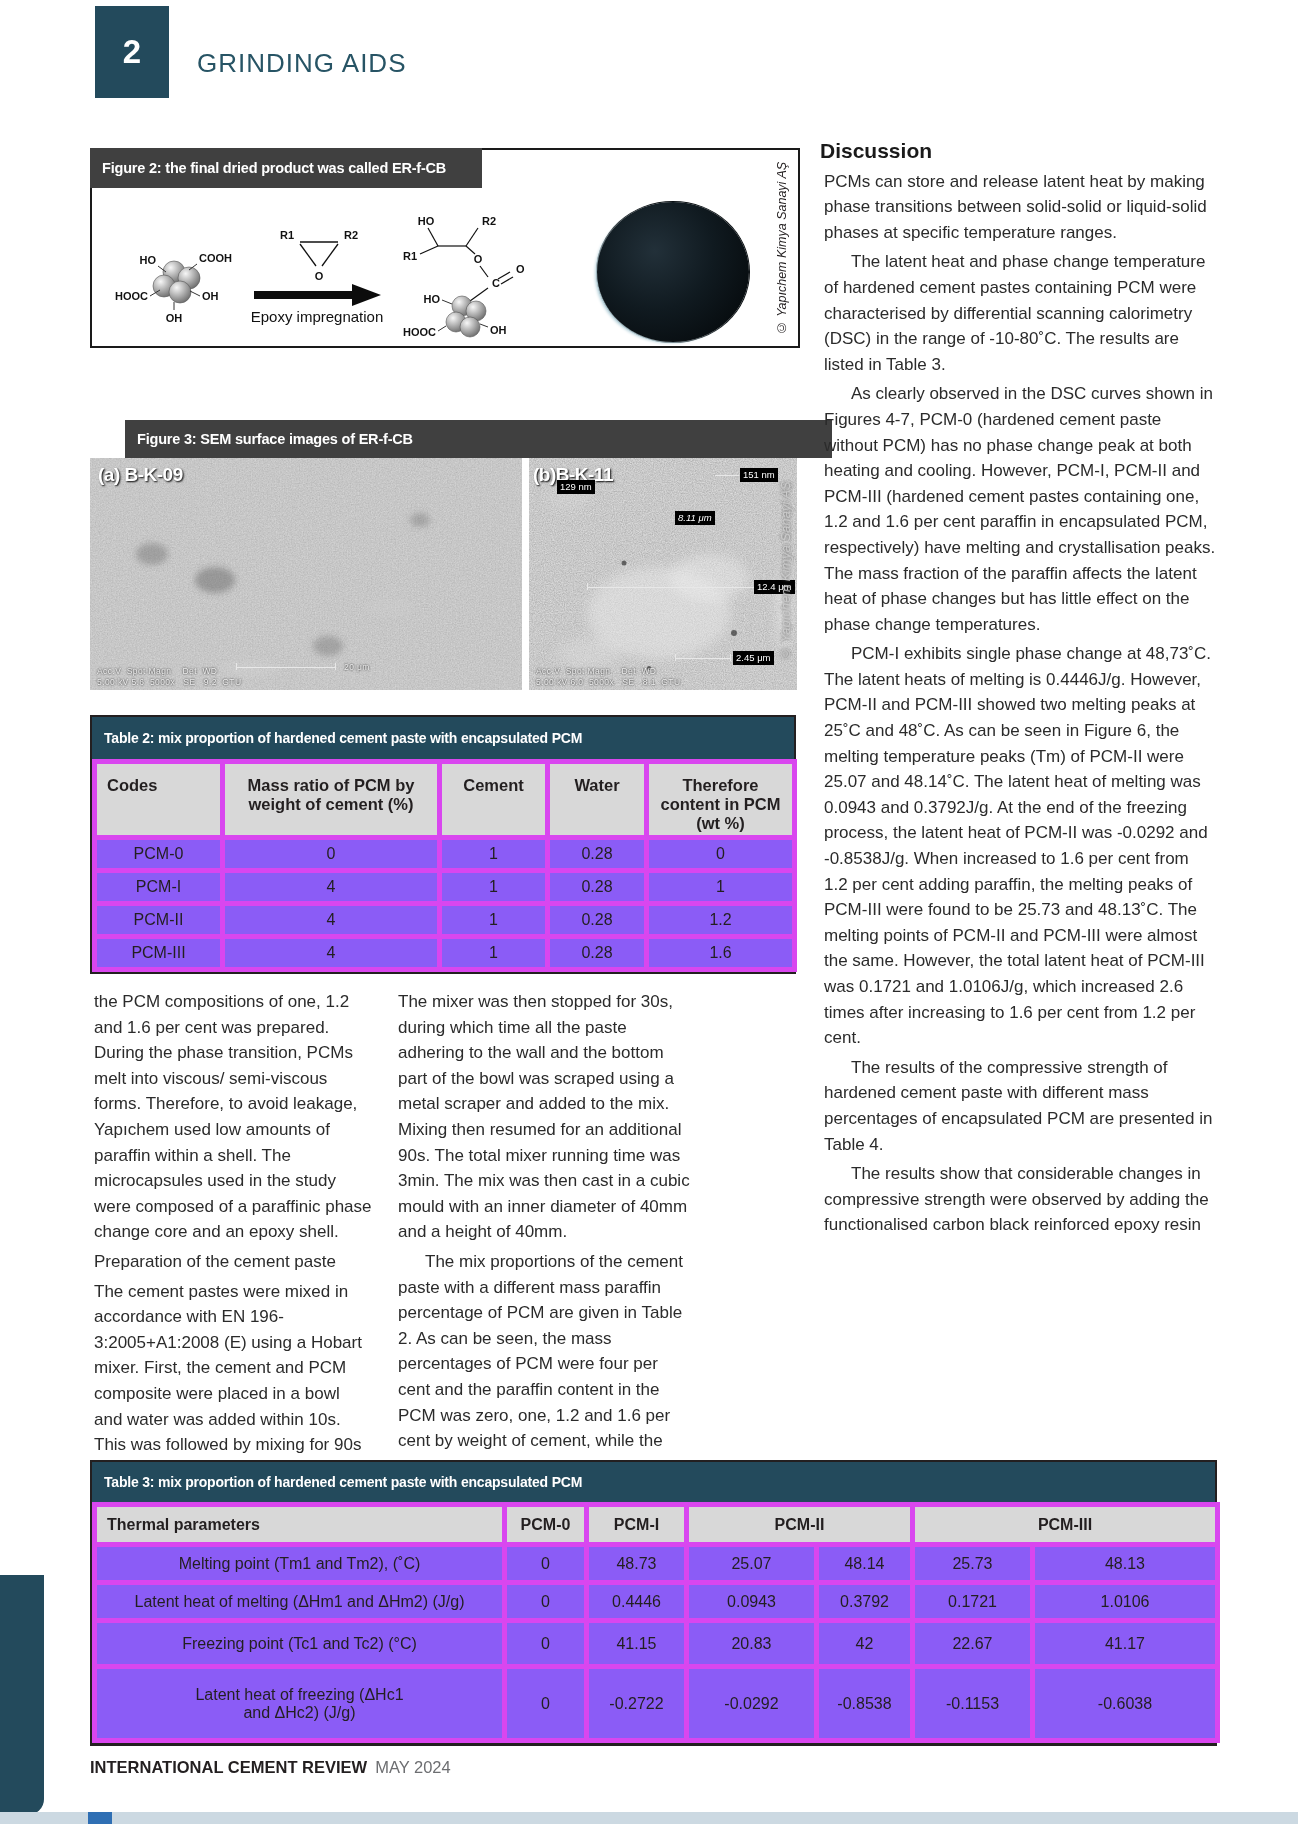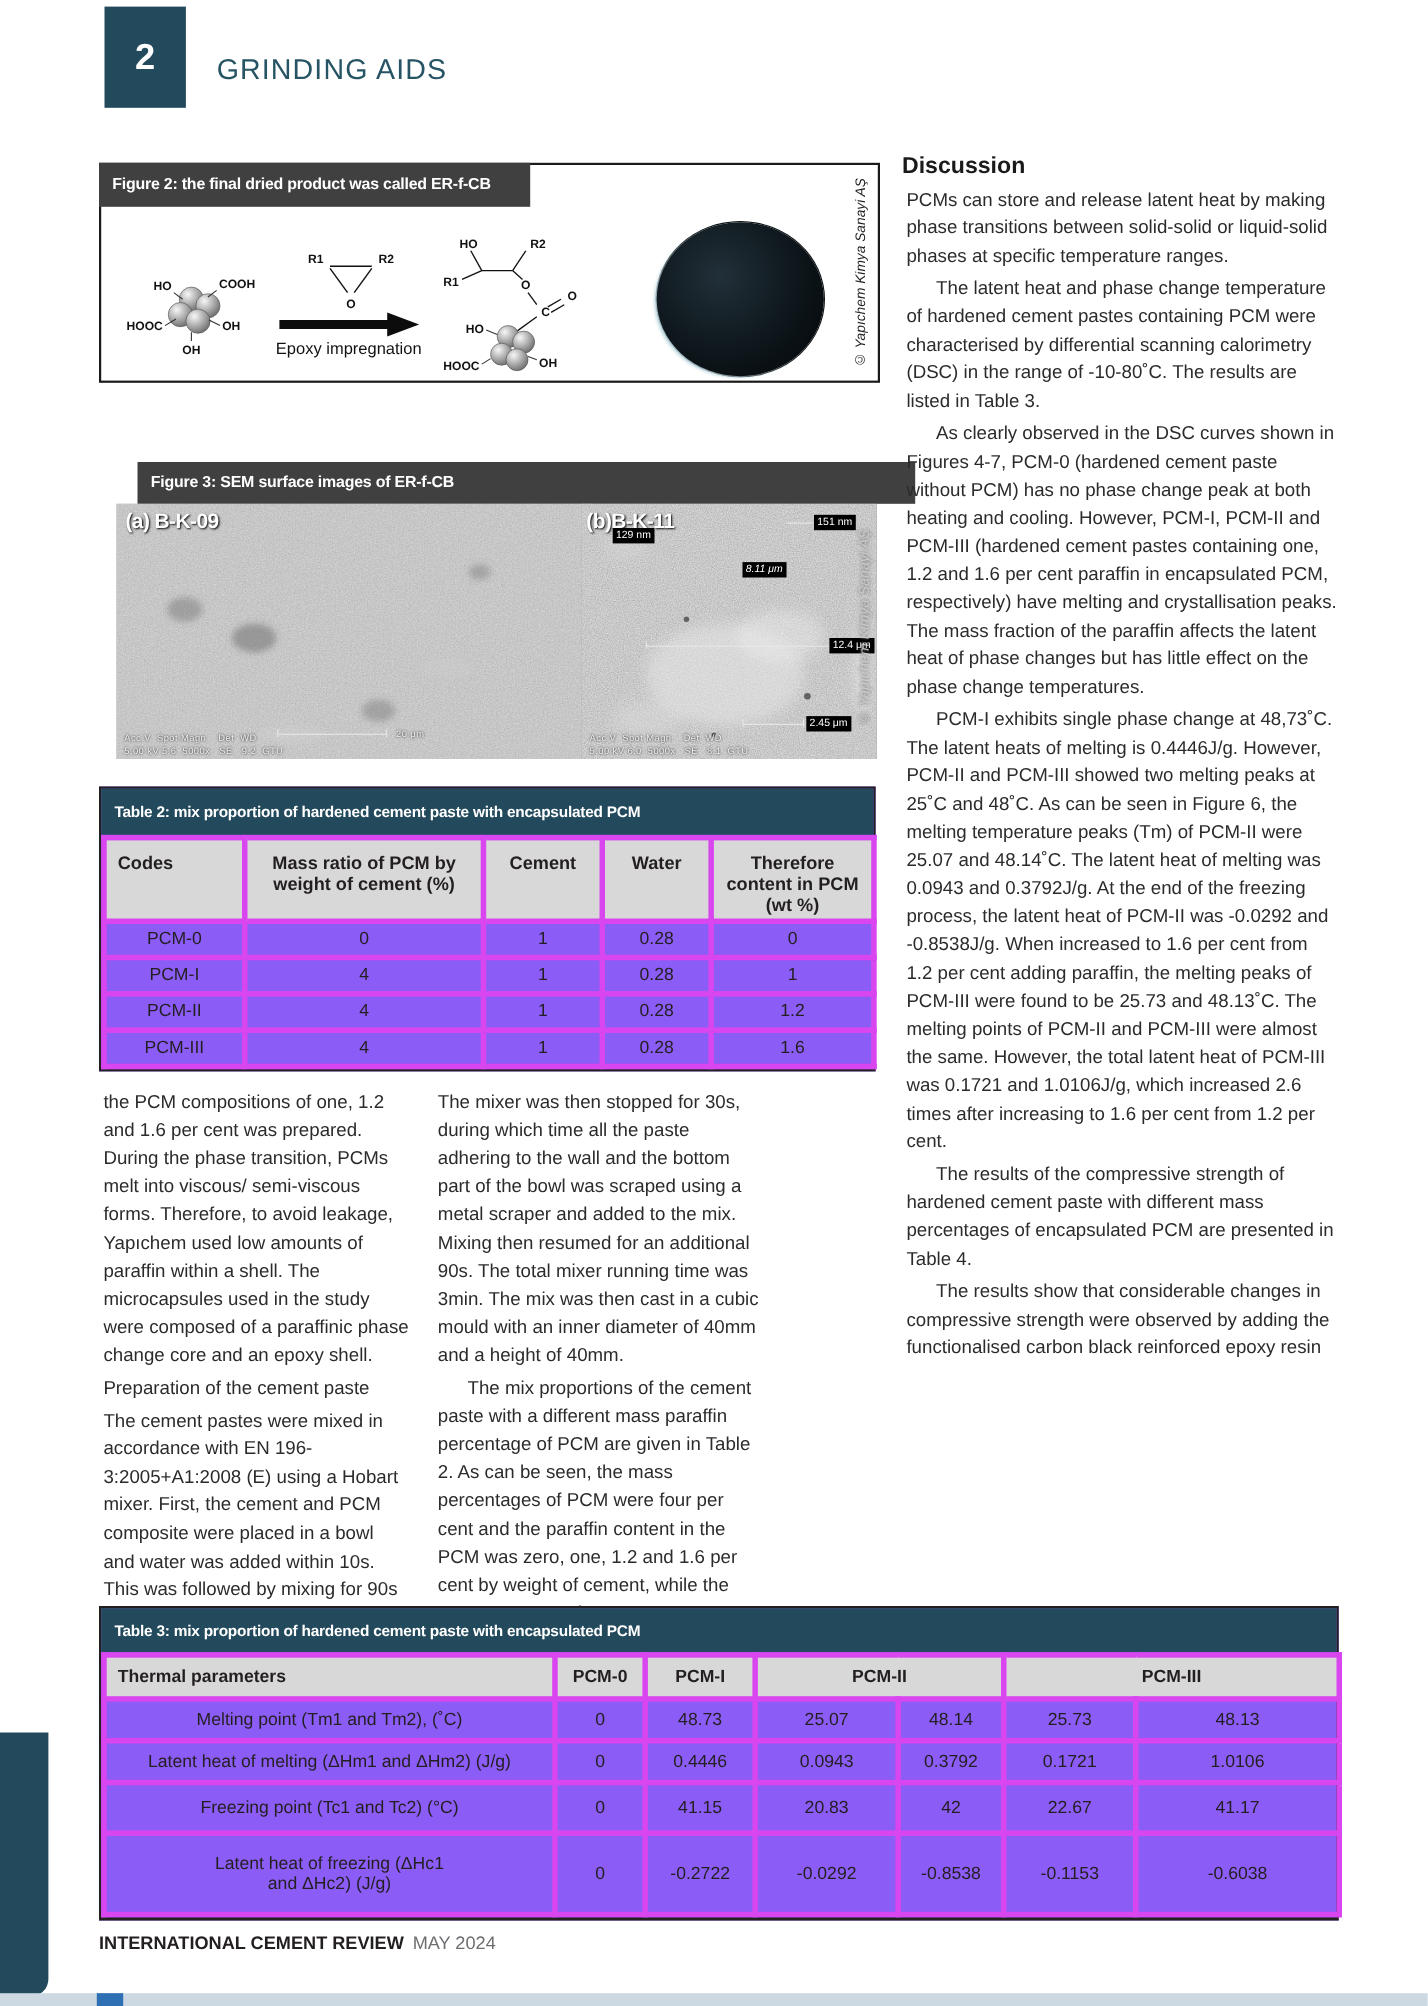--- a/index.html
+++ b/index.html
@@ -29,21 +29,21 @@
     background:radial-gradient(circle at 38% 35%, #223039 0%, #101a20 45%, #070c0f 80%);
     box-shadow:-3px 2px 3px -1px #b8d3dc, 0 0 0 1px #0a0f12;}
   .credit{writing-mode:vertical-rl;font-style:italic;white-space:nowrap;}
   .credit2{right:9px;top:50%;transform:translateY(-50%) rotate(180deg);
     font-size:12.5px;color:#231f20;}
   .credit3{right:4px;top:56%;transform:translateY(-50%) rotate(180deg);
     font-size:13px;color:#cfcfcf;z-index:6;text-shadow:0 0 3px #555;}
 
   
   .sem{top:38px;height:232px;background:#8e8e8e;overflow:hidden;}
-  .sem-a{left:16px;width:432px;}
+  .sem-a{left:0;width:432px;}
   .sem-b{left:439px;width:268px;}
   .sem-id{left:8px;top:6px;color:#fff;font-weight:bold;font-size:19px;
     text-shadow:1px 1px 2px #000;letter-spacing:-0.5px;}
   .sem-tag{background:#000;color:#fff;font-size:9.5px;padding:1px 3px;line-height:12px;white-space:nowrap;}
   .sem-meta{color:#f0f0f0;font-size:8.5px;line-height:10px;text-shadow:0 0 2px #000;
     letter-spacing:0.4px;white-space:pre;}
   .scalebar{border-left:1px solid #e8e8e8;border-right:1px solid #e8e8e8;height:7px;}
   .scalebar::after{content:"";position:absolute;left:0;right:0;top:50%;height:1px;background:#e8e8e8;}
   .leader{background:#e8e8e8;height:1px;}
 

